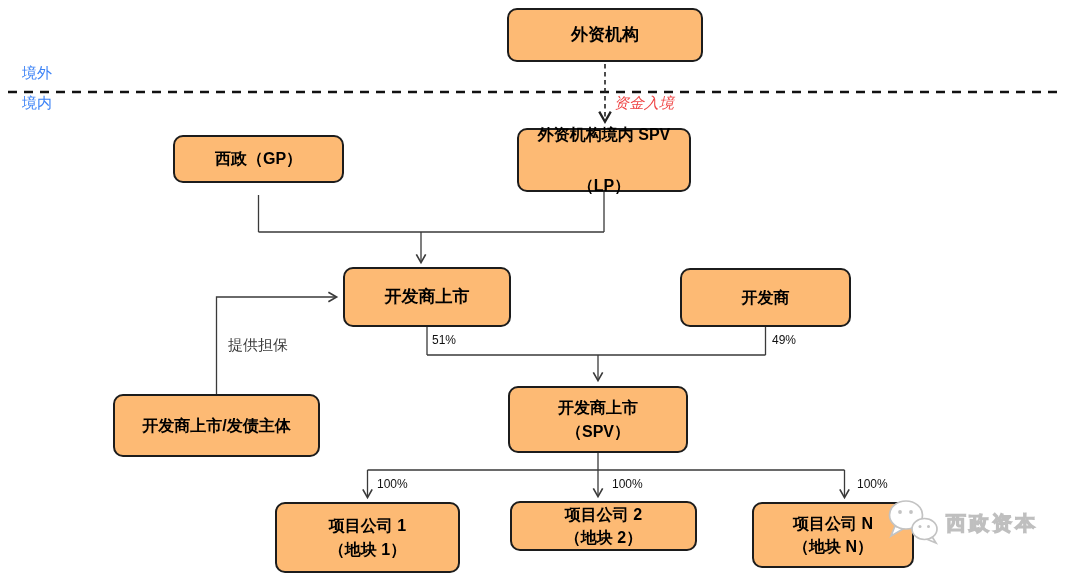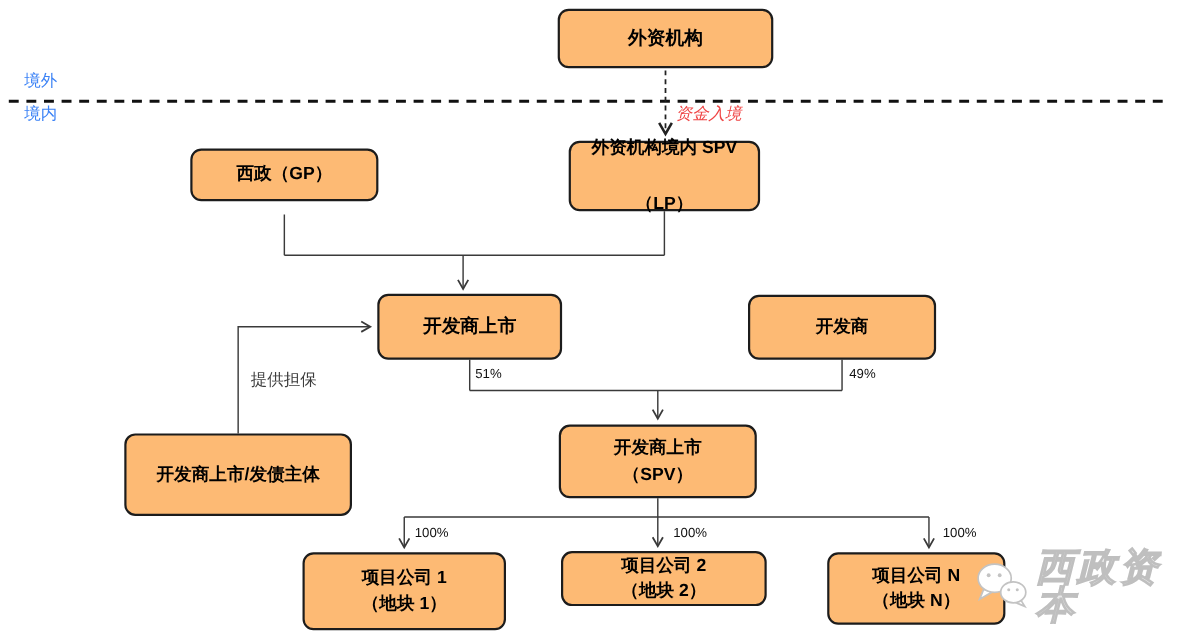--- a/index.html
+++ b/index.html
@@ -15,45 +15,44 @@
     align-items:center;justify-content:center;
     font-weight:bold;font-size:16px;color:#000;
     line-height:1.45;text-align:center;
     box-sizing:border-box;
   }
   #n-foreign{left:507px;top:8px;width:196px;height:54px;font-size:17px;}
   #n-gp{left:173px;top:135px;width:171px;height:48px;}
   #n-spv{left:517px;top:128px;width:174px;height:64px;gap:28px;}
   #n-lp{left:343px;top:267px;width:168px;height:60px;font-size:17px;}
   #n-dev{left:680px;top:268px;width:171px;height:59px;}
-  #n-devlisted{left:113px;top:394px;width:207px;height:75px;}
+  #n-devlisted{left:113px;top:394px;width:207px;height:63px;}
   #n-platform{left:508px;top:386px;width:180px;height:67px;}
   #n-p1{left:275px;top:502px;width:185px;height:71px;}
   #n-p2{left:510px;top:501px;width:187px;height:50px;}
   #n-pn{left:752px;top:502px;width:162px;height:66px;}
   .lbl{position:absolute;font-size:15px;color:#3b82f6;white-space:nowrap;}
   #l-offshore{left:22px;top:64px;}
   #l-onshore{left:22px;top:94px;}
   #l-capital{left:614px;top:94px;color:#ef4444;font-style:italic;}
   #l-guarantee{left:228px;top:336px;color:#3d3d3d;}
   .pct{font-size:12px;color:#111;}
   #l-51{left:432px;top:333px;}
   #l-49{left:772px;top:333px;}
   #l-100a{left:377px;top:477px;}
   #l-100b{left:612px;top:477px;}
   #l-100c{left:857px;top:477px;}
   .watermark{
     position:absolute;left:886px;top:498px;
     display:flex;align-items:center;gap:6px;
   }
   .watermark-text{
-    font-size:35px;font-weight:bold;letter-spacing:3px;
+    font-size:20px;font-weight:bold;letter-spacing:3px;
     color:#e9e9e9;-webkit-text-stroke:1.2px #bfbfbf;
     line-height:1;
-    font-style:italic;
   }
 </style>
 </head>
 <body>
 
 <div class="canvas">
 
   <svg class="connectors" viewBox="0 0 1080 582" xmlns="http://www.w3.org/2000/svg">
     <defs>
       <marker id="arrow" viewBox="0 0 10 10" refX="7.5" refY="5" markerWidth="9" markerHeight="9" orient="auto">

